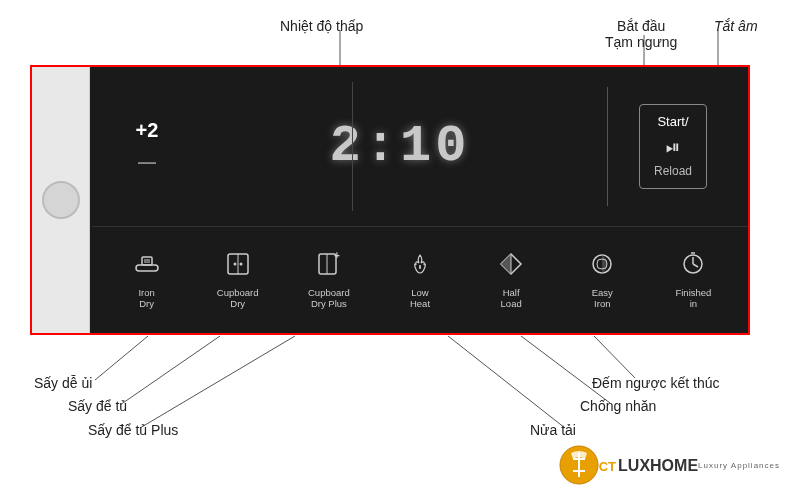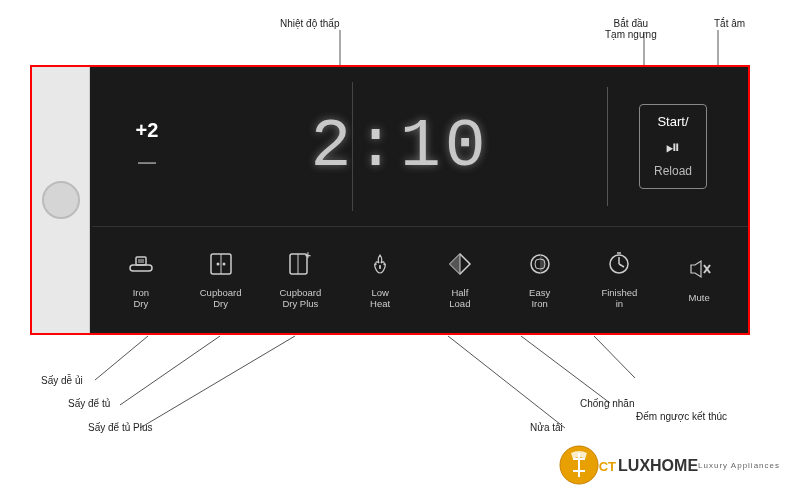--- a/index.html
+++ b/index.html
@@ -8,21 +8,21 @@
       height: 500px;
       background: #fff;
       font-family: Arial, sans-serif;
       position: relative;
       overflow: hidden;
     }
 
     
     .annotation {
       position: absolute;
-      font-size: 10px;
+      font-size: 14px;
       color: #222;
       white-space: nowrap;
     }
 
     
     .panel-wrapper {
       position: absolute;
       top: 65px;
       left: 30px;
       width: 720px;
@@ -95,23 +95,23 @@
     .display-center {
       flex: 1;
       display: flex;
       align-items: center;
       justify-content: center;
     }
 
     
     .digital-clock {
       color: #c8c8c8;
-      font-size: 68px;
+      font-size: 52px;
       font-family: 'Courier New', monospace;
-      font-weight: normal;
+      font-weight: bold;
       letter-spacing: 4px;
       text-shadow: 0 0 8px rgba(200,200,200,0.5);
     }
 
     .display-right {
       display: flex;
       flex-direction: column;
       align-items: center;
       justify-content: center;
       width: 120px;
@@ -216,27 +216,27 @@
   <line x1="594" y1="336" x2="635" y2="378" stroke="#555" stroke-width="1"></line>
 
   <line x1="521" y1="336" x2="610" y2="403" stroke="#555" stroke-width="1"></line>
 
   <line x1="448" y1="336" x2="565" y2="428" stroke="#555" stroke-width="1"></line>
 </svg>
 
 <div class="annotation" style="top:18px; left:280px;">Nhiệt độ thấp</div>
 
 <div class="annotation" style="top:18px; left:605px; text-align:center;">Bắt đầu<br>Tạm ngưng</div>
-<div class="annotation" style="top:18px; left:714px;">Tắt âm</div>
-
-<div class="annotation" style="top:375px; left:41px;">Sấy dễ ủi</div>
+<div class="annotation" style="top:18px; left:714px;font-style:italic;">Tắt âm</div>
+
+<div class="annotation" style="top:375px; left:34px;">Sấy dễ ủi</div>
 <div class="annotation" style="top:398px; left:68px;">Sấy để tủ</div>
 <div class="annotation" style="top:422px; left:88px;text-align:center;">Sấy để tủ Plus</div>
 
-<div class="annotation" style="top:375px; left:636px;margin-top:36px;">Đếm ngược kết thúc</div>
+<div class="annotation" style="top:375px; left:592px;">Đếm ngược kết thúc</div>
 <div class="annotation" style="top:398px; left:580px;">Chống nhăn</div>
 <div class="annotation" style="top:422px; left:530px;">Nửa tải</div>
 
 <div class="panel-wrapper">
   <div class="panel">
 
     <div class="panel-left-white">
       <div class="circle-logo"></div>
     </div>
 
@@ -341,30 +341,20 @@
           <svg width="26" height="26" viewBox="0 0 26 26" fill="none">
             <circle cx="13" cy="13" r="9" stroke="#ccc" stroke-width="1.5" fill="none"></circle>
             <line x1="13" y1="6" x2="13" y2="13" stroke="#ccc" stroke-width="1.5"></line>
             <line x1="13" y1="13" x2="18" y2="16" stroke="#ccc" stroke-width="1.5"></line>
             <line x1="11" y1="2" x2="15" y2="2" stroke="#ccc" stroke-width="1.5"></line>
           </svg>
         </div>
         <div class="btn-label">Finished<br>in</div>
       </div>
 
-      <div class="btn-item">
-        <div class="btn-icon">
-          <svg width="26" height="26" viewBox="0 0 26 26" fill="none">
-            <polygon points="5,9 5,17 9,17 15,21 15,5 9,9" stroke="#ccc" stroke-width="1.2" fill="none"></polygon>
-            <line x1="18" y1="9" x2="24" y2="17" stroke="#ccc" stroke-width="2"></line>
-            <line x1="24" y1="9" x2="18" y2="17" stroke="#ccc" stroke-width="2"></line>
-          </svg>
-        </div>
-        <div class="btn-label">Mute</div>
-      </div>
 
     </div>
 
   </div>
 </div>
 
 <div class="bottom-logo">
   <svg class="logo-icon" viewBox="0 0 40 40">
     <circle cx="20" cy="20" r="19" fill="#e8a000" stroke="#c88000" stroke-width="1"></circle>
     <path d="M20 8 L20 32 M14 14 L26 14 M14 26 L26 26" stroke="#fff" stroke-width="2" fill="none"></path>

